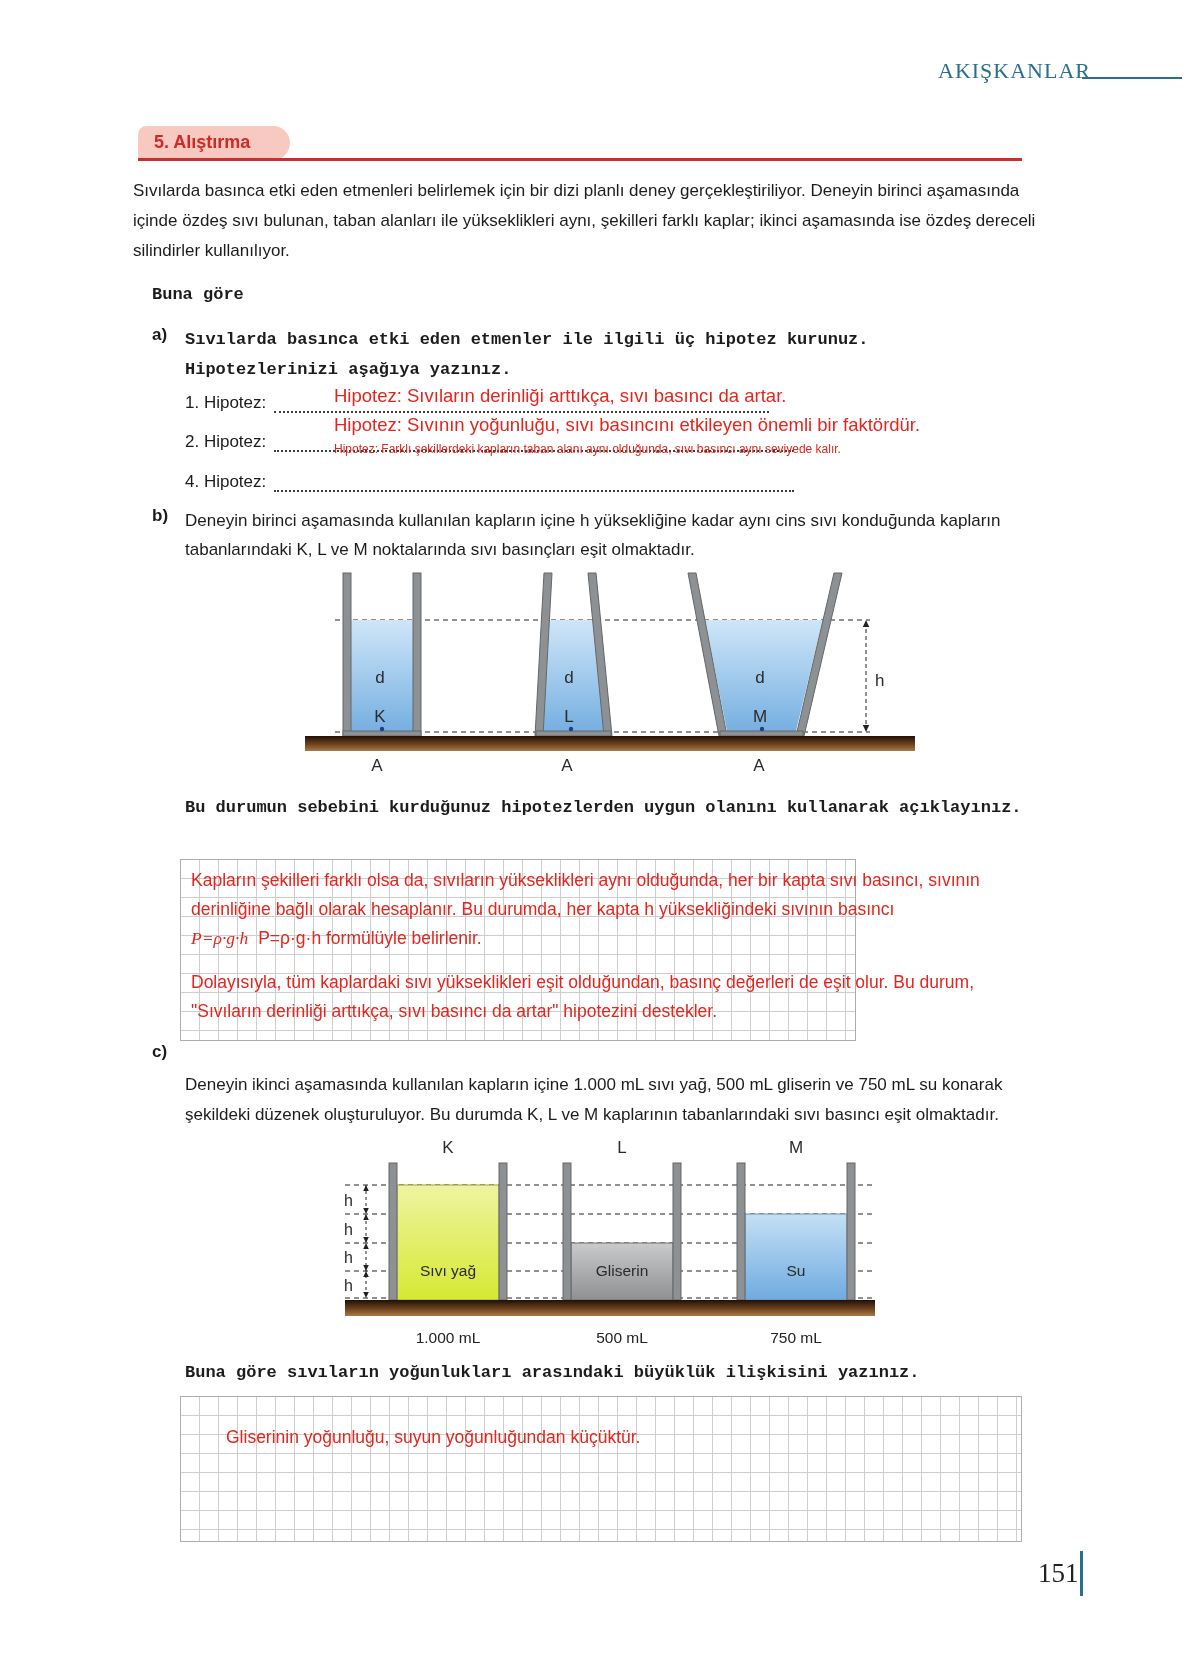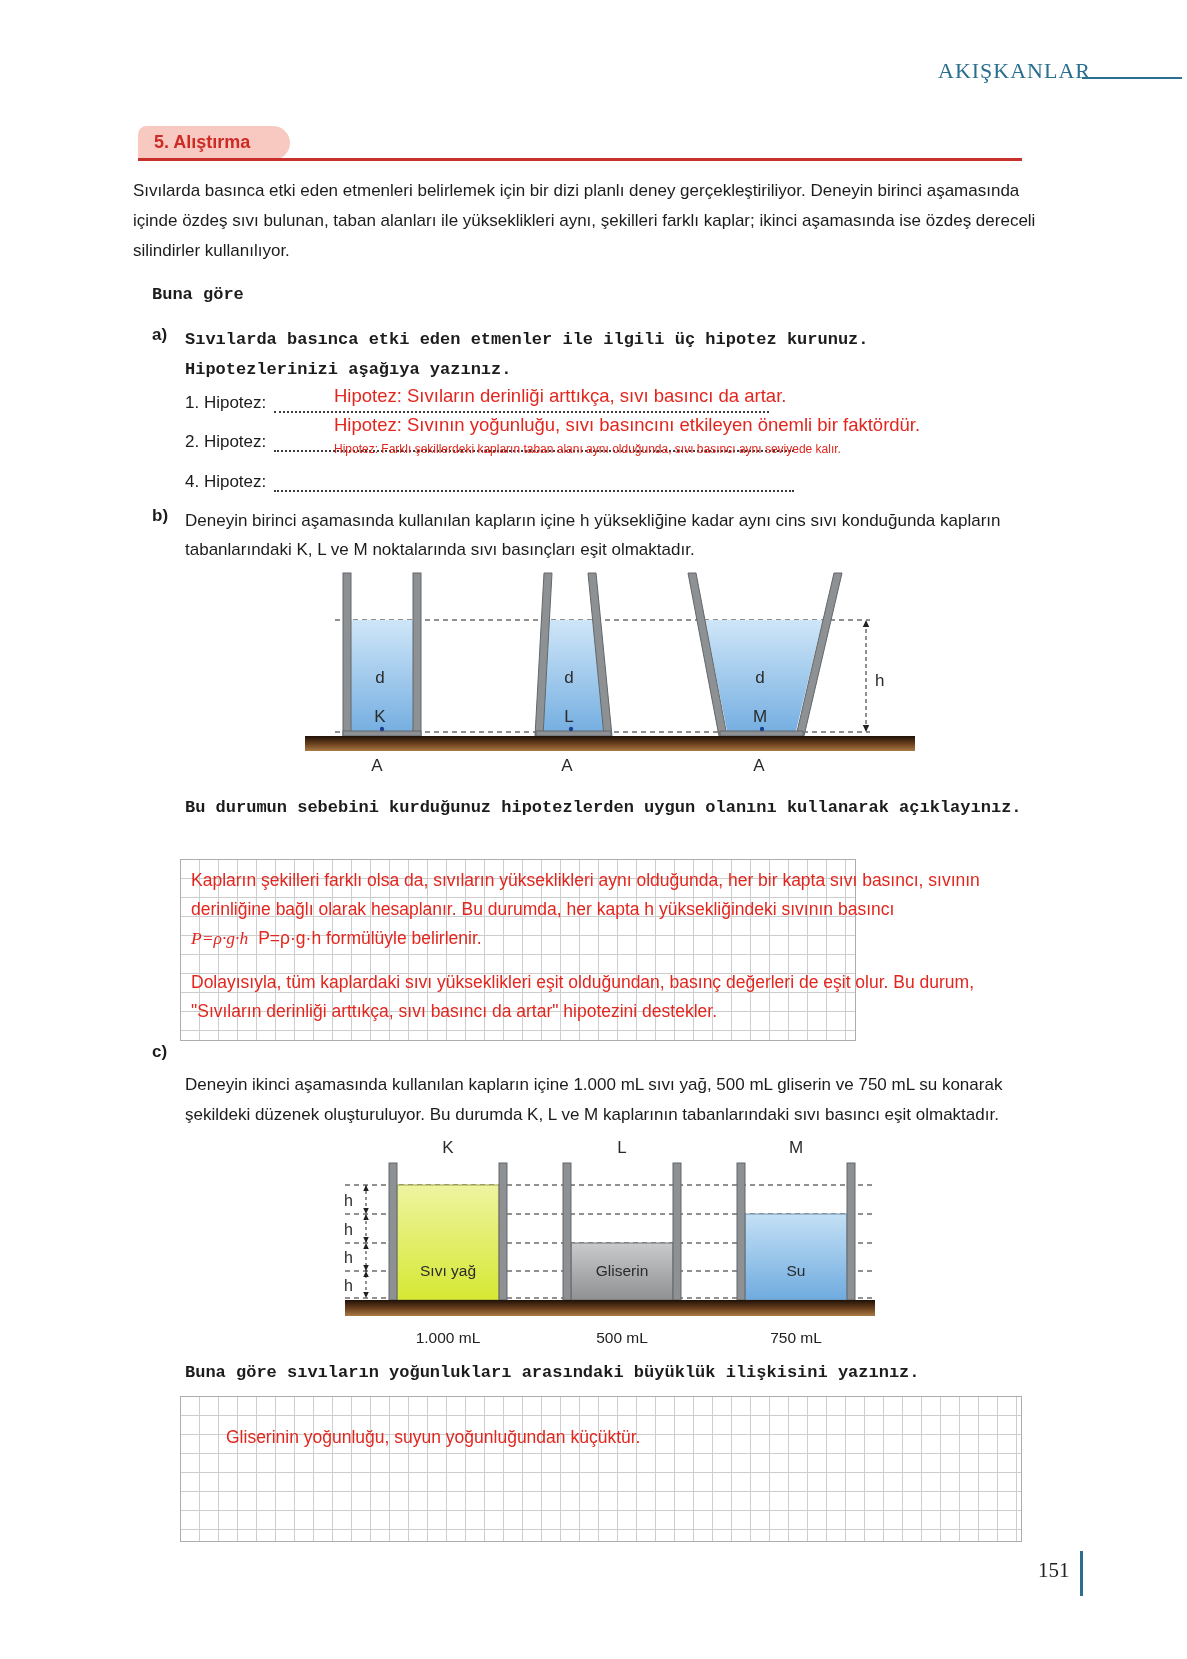--- a/index.html
+++ b/index.html
@@ -58,21 +58,21 @@
   }
   .ans-line{
     white-space:nowrap;line-height:29px;font-size:17.5px;color:var(--answer-red);
     padding-left:10px;
   }
   .ans-block-gap{margin-top:15px;}
   .formula-italic{
     font-family:"Liberation Serif",serif;font-style:italic;margin-right:10px;
   }
   
-  .page-number{left:1038px;top:1558px;font-family:"Liberation Serif",serif;font-size:21px;color:#222;}
+  .page-number{left:1038px;top:1558px;font-family:"Liberation Serif",serif;font-size:27px;color:#222;}
   .page-bar{left:1080px;top:1551px;width:3px;height:45px;background:var(--teal);}
   svg text{font-family:"Liberation Sans",sans-serif;}
 </style>
 </head>
 <body>
 
 <div id="page">
 
   <div class="abs chapter-title">AKIŞKANLAR</div>
   <div class="abs chapter-rule"></div>

